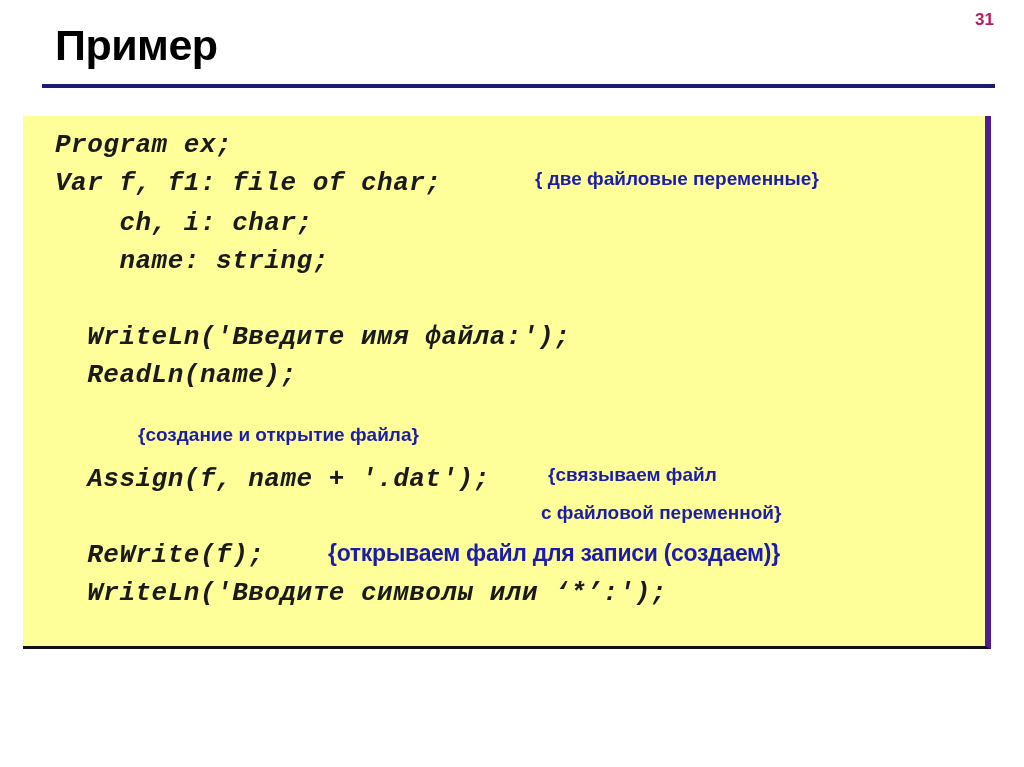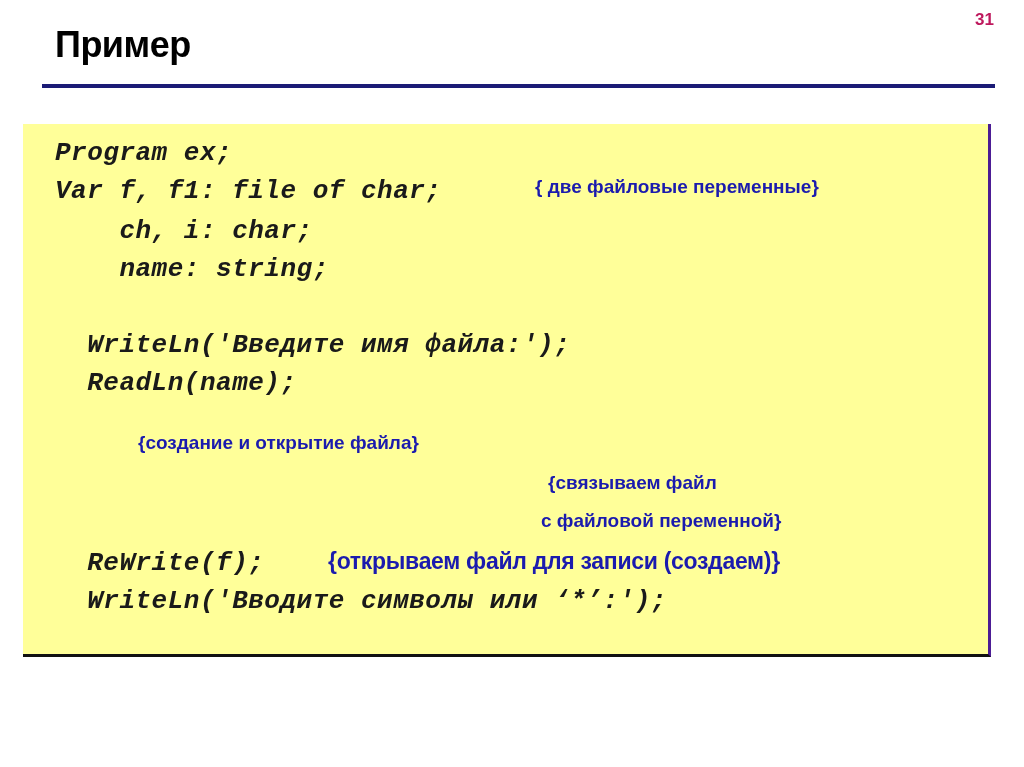--- a/index.html
+++ b/index.html
@@ -26,21 +26,21 @@
     color: #be185d;
     letter-spacing: 0px;
   }
 
   
   #slide-title {
     position: absolute;
     left: 55px;
     top: 22px;
     font-family: "Liberation Sans", sans-serif;
-    font-size: 36px;
+    font-size: 43px;
     font-weight: bold;
     color: #000000;
     letter-spacing: -0.5px;
     line-height: 46px;
     white-space: nowrap;
   }
 
   
   #title-rule {
     position: absolute;
@@ -48,25 +48,25 @@
     top: 84px;
     width: 953px;
     height: 4px;
     background: #1b1b76;
   }
 
   
   #code-panel {
     position: absolute;
     left: 23px;
-    top: 124px;
+    top: 116px;
     width: 968px;
     height: 533px;
     background: #ffff99;
-    border-right: 3px solid #4c1d95;
+    border-right: 6px solid #4c1d95;
     border-bottom: 3px solid #111111;
     box-sizing: border-box;
     padding-left: 40px;
   }
 
   .code-lines {
     position: absolute;
     left: 0;
     top: 0;
     width: 100%;
@@ -151,20 +151,21 @@
 
     <div class="code-line" style="top:282px;">
       <span class="code-text seg" style="left:32px;"></span>
     </div>
 
     <div class="code-line" style="top:308px;">
       <span class="comment-text seg" style="left:115px;">{создание и открытие файла}</span>
     </div>
 
     <div class="code-line" style="top:348px;">
+      <span class="code-text seg" style="left:32px;">  Assign(f, name + '.dat');</span>
       <span class="comment-text seg" style="left:525px;">{связываем файл</span>
     </div>
 
     <div class="code-line" style="top:386px;">
       <span class="comment-text seg" style="left:518px;">с файловой переменной}</span>
     </div>
 
     <div class="code-line" style="top:424px;">
       <span class="code-text seg" style="left:32px;">  ReWrite(f);</span>
       <span class="comment-text tight seg" style="left:305px;">{открываем файл для записи (создаем)}</span>

